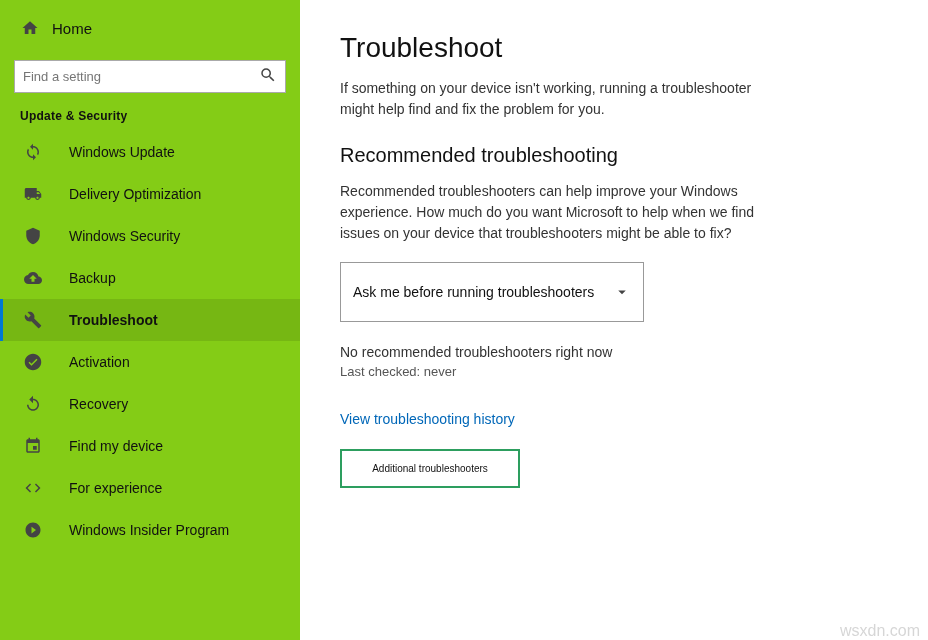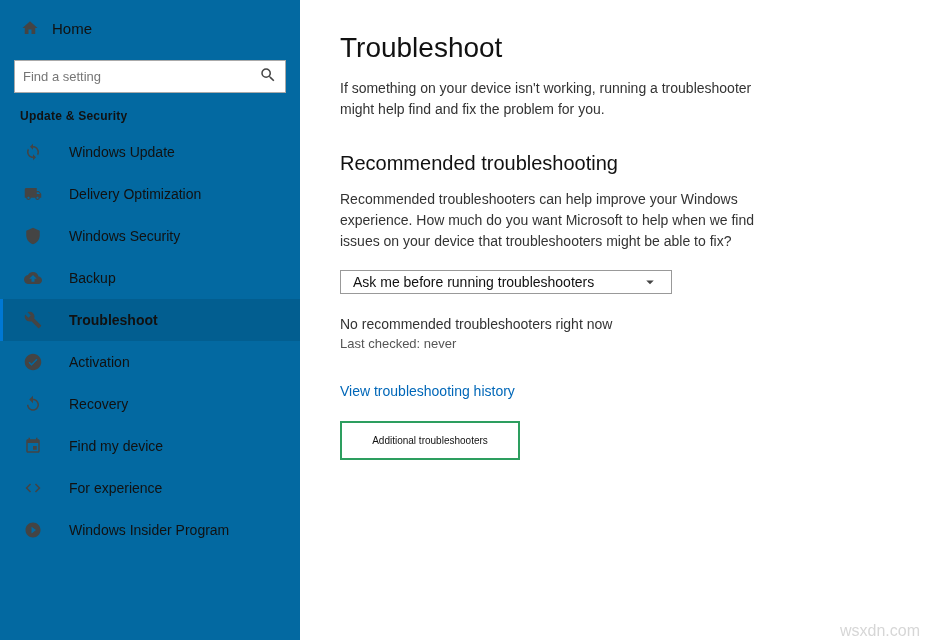--- a/index.html
+++ b/index.html
@@ -9,21 +9,21 @@
       height: 640px;
       display: flex;
       overflow: hidden;
       background: #fff;
     }
 
     
     .sidebar {
       width: 300px;
       min-width: 300px;
-      background: #0369a1;
+      background: #84cc16;
       height: 640px;
       display: flex;
       flex-direction: column;
       overflow-y: auto;
     }
 
     .sidebar-home {
       display: flex;
       align-items: center;
       gap: 12px;
@@ -99,21 +99,21 @@
     .page-title {
       font-size: 28px;
       font-weight: 300;
       color: #111;
       margin-bottom: 14px;
     }
 
     .page-subtitle {
       font-size: 14px;
       color: #333;
-      margin-bottom: 32px;
+      margin-bottom: 24px;
       line-height: 1.5;
       max-width: 440px;
     }
 
     .section-heading {
       font-size: 20px;
       font-weight: 400;
       color: #111;
       margin-bottom: 14px;
     }
@@ -123,25 +123,25 @@
       color: #333;
       line-height: 1.5;
       max-width: 440px;
       margin-bottom: 18px;
     }
 
     .dropdown-select {
       display: flex;
       align-items: center;
       border: 1px solid #999;
-      padding: 2px 12px;
-      font-size: 14px;
-      color: #111;
-      cursor: pointer;
-      width: 332px;
+      padding: 20px 12px;
+      font-size: 14px;
+      color: #111;
+      cursor: pointer;
+      width: 304px;
       justify-content: space-between;
       background: #fff;
       margin-bottom: 22px;
     }
 
     .status-text {
       font-size: 14px;
       color: #333;
       margin-bottom: 4px;
     }

